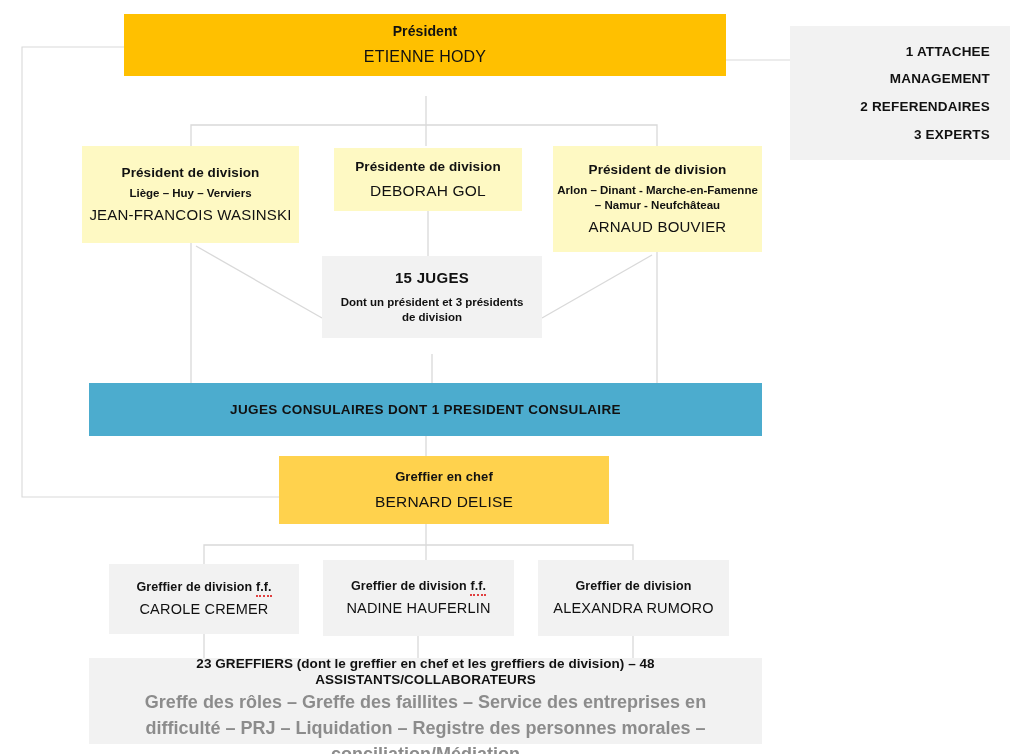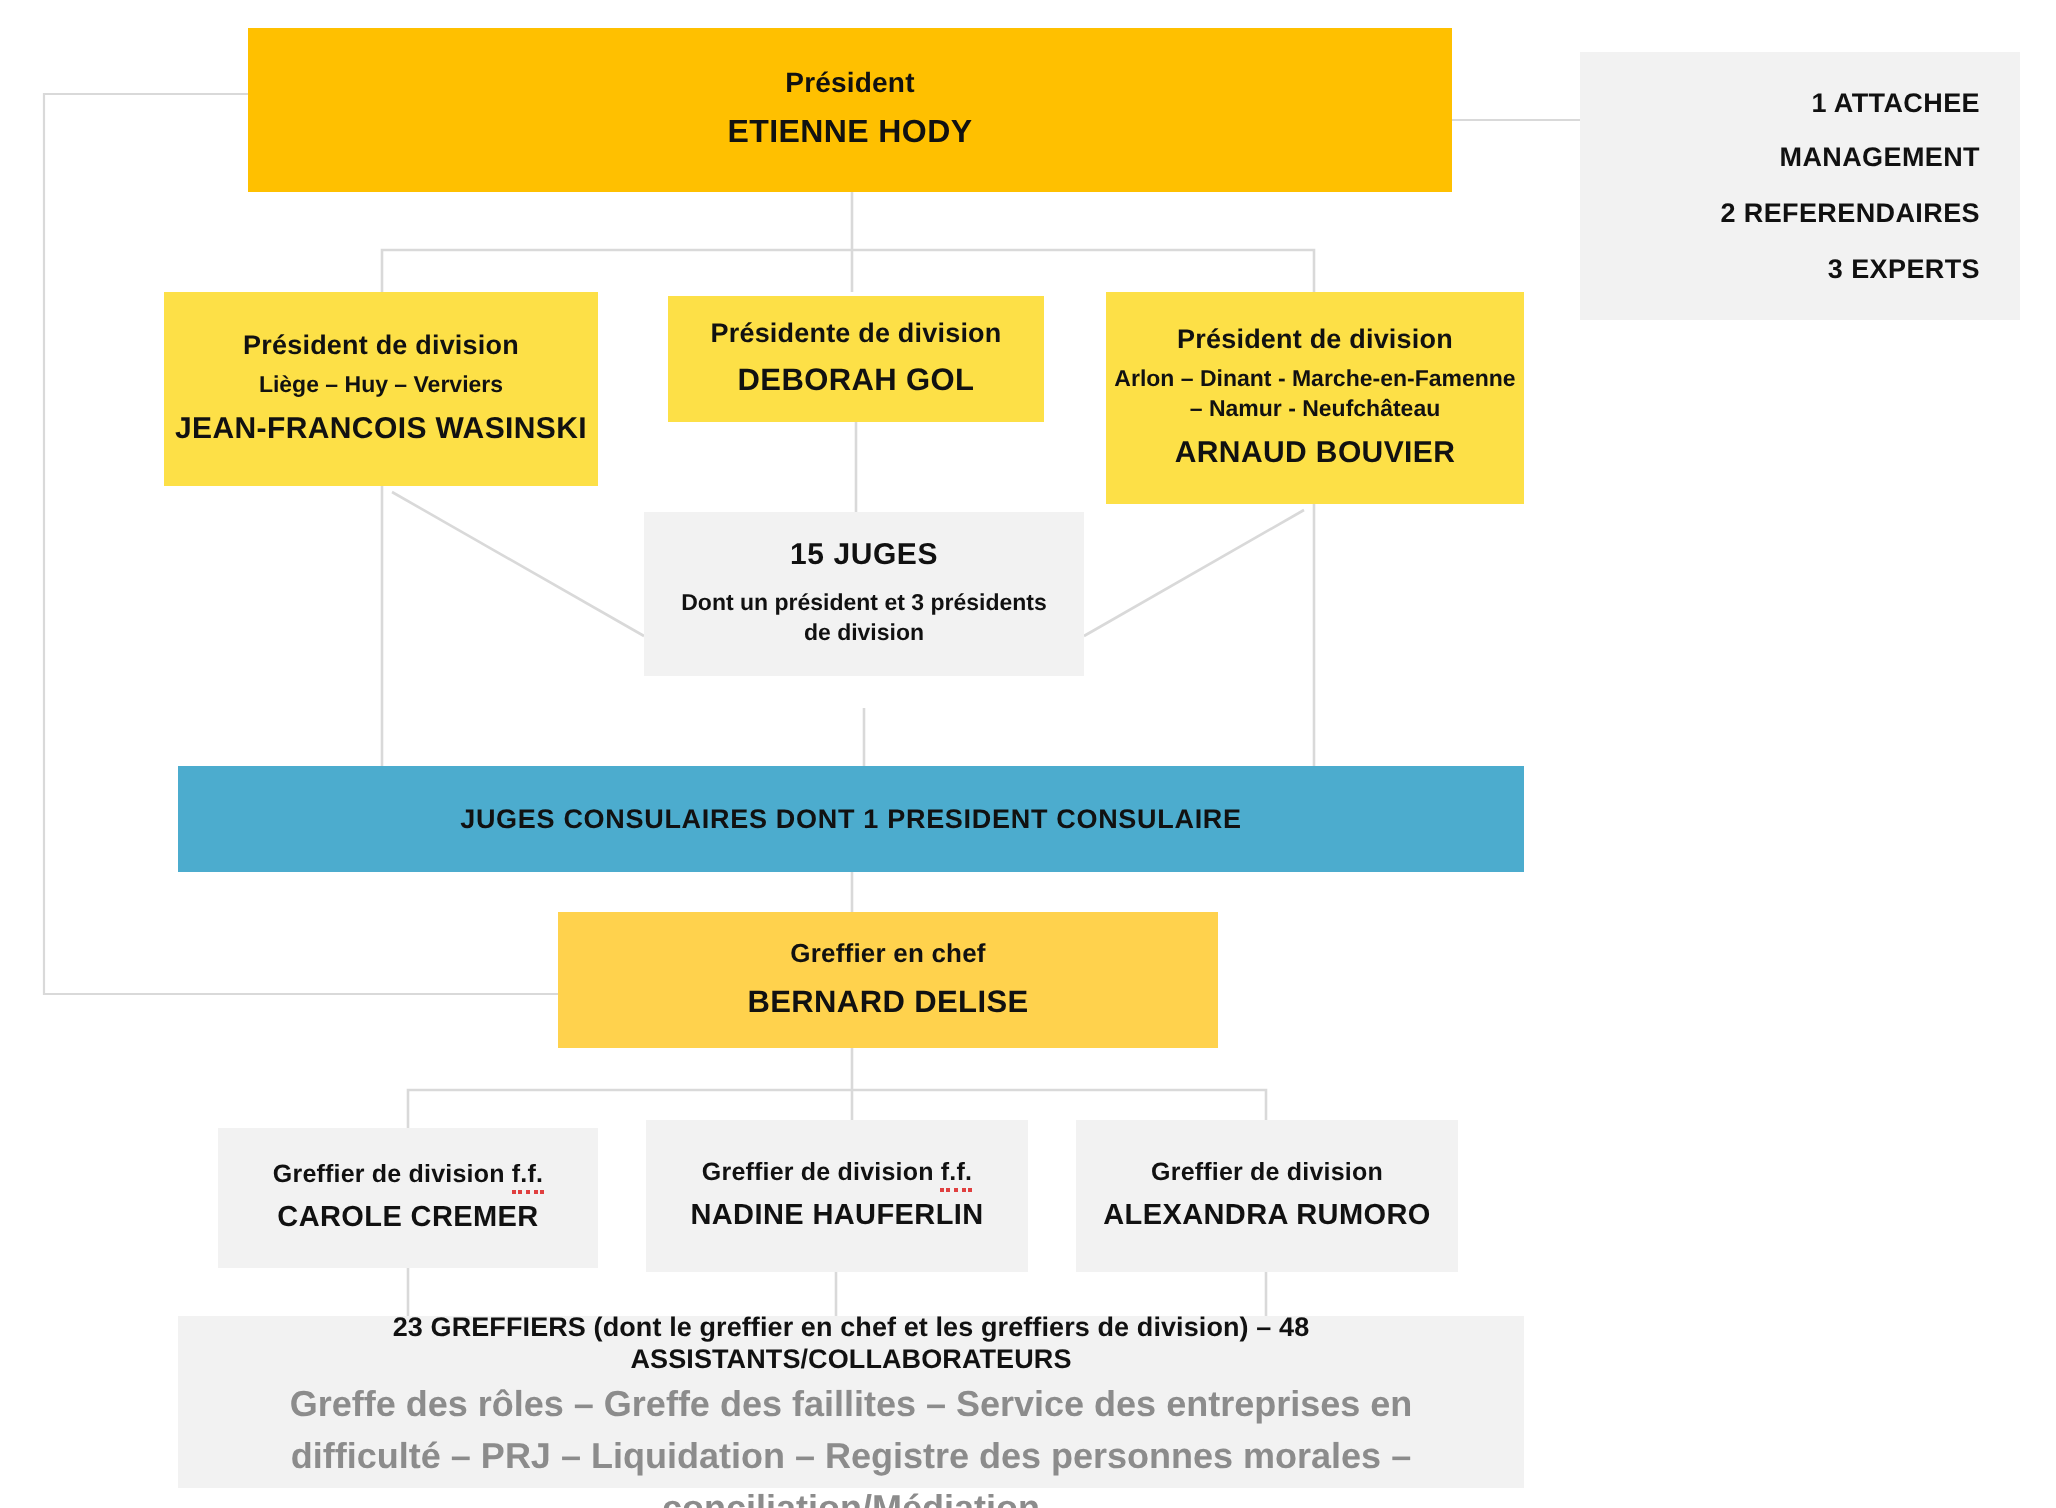--- a/index.html
+++ b/index.html
@@ -19,39 +19,39 @@
     display:flex;
     flex-direction:column;
     align-items:center;
     justify-content:center;
     text-align:center;
     color:#111111;
   }
   .ln{display:block;width:100%;line-height:1.18;}
   .role{font-weight:bold;font-size:13.5px;letter-spacing:.1px;}
   .region{font-weight:bold;font-size:11.5px;margin-top:5px;line-height:1.28;}
-  .person{font-weight:bold;font-size:15px;letter-spacing:.2px;margin-top:6px;}
+  .person{font-weight:normal;font-size:15px;letter-spacing:.2px;margin-top:6px;}
 
   
-  #president{left:124px;top:14px;width:602px;height:82px;background:#FFC000;}
+  #president{left:124px;top:14px;width:602px;height:62px;background:#FFC000;}
   #president .role{font-size:14px;}
   #president .person{font-size:16px;margin-top:9px;}
 
   
   #staff{
     left:790px;top:26px;width:220px;height:134px;background:#F2F2F2;
     align-items:flex-end;justify-content:center;padding:0 20px 0 14px;
   }
   #staff .ln{
     text-align:right;font-weight:bold;font-size:13.5px;
     letter-spacing:.2px;line-height:2.05;
   }
 
   
-  .green{background:#fde047;}
+  .green{background:#fef9c3;}
   #div-liege{left:82px;top:146px;width:217px;height:97px;}
   #div-gol{left:334px;top:148px;width:188px;height:63px;}
   #div-arlon{left:553px;top:146px;width:209px;height:106px;}
   #div-gol .person{font-size:15.5px;margin-top:7px;}
 
   
   .grey{background:#F2F2F2;}
   #judges{left:322px;top:256px;width:220px;height:82px;padding:0 12px;}
   #judges .head{font-weight:bold;font-size:15px;letter-spacing:.3px;}
   #judges .sub{font-weight:bold;font-size:11.5px;margin-top:9px;line-height:1.3;}

